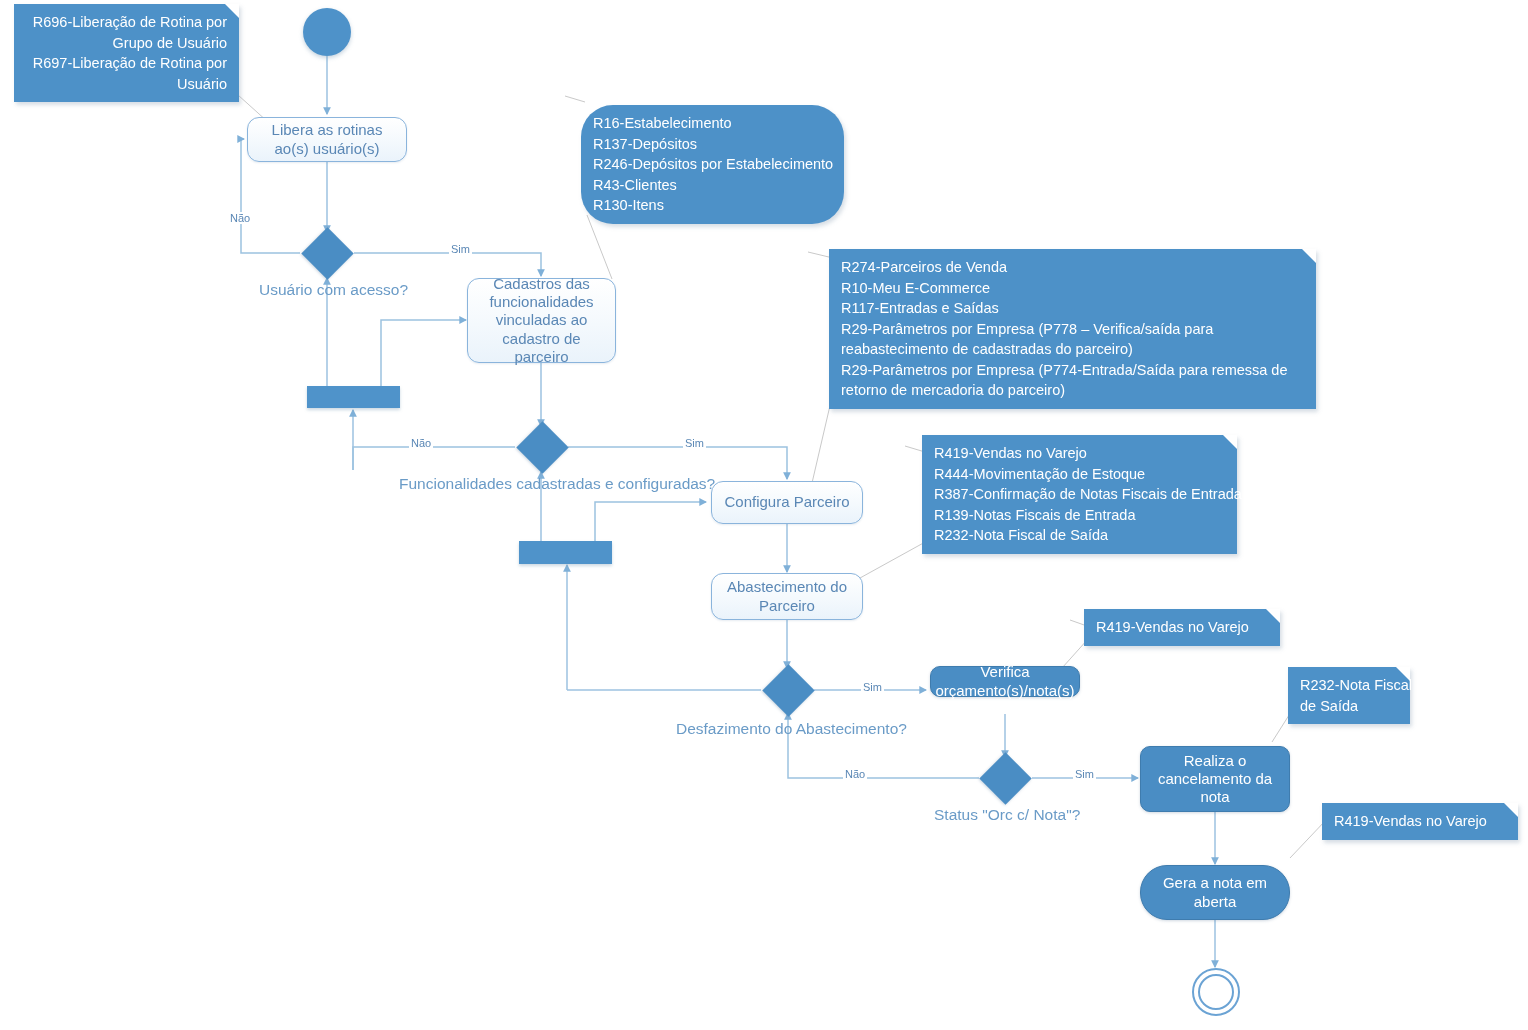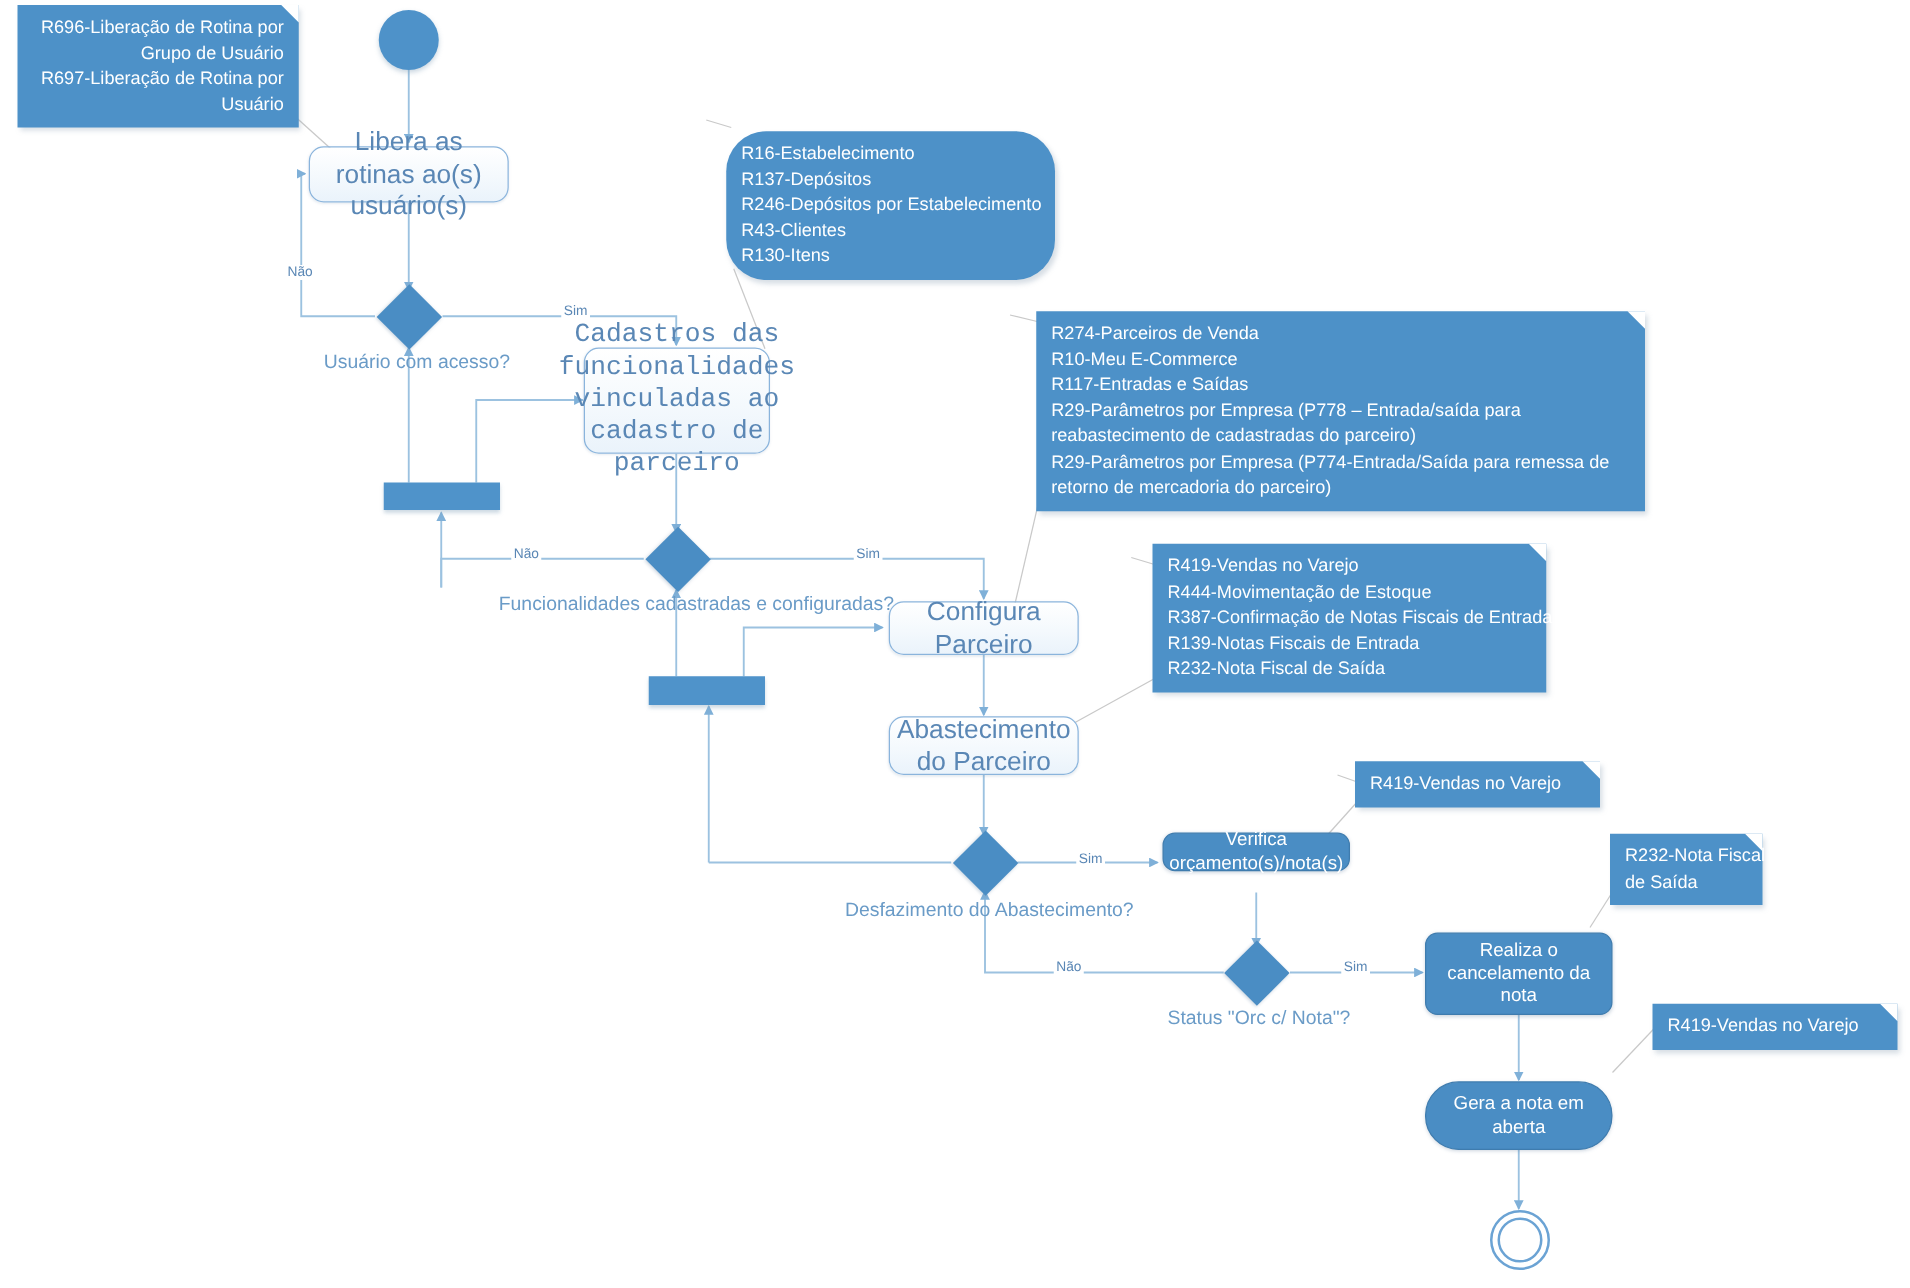--- a/index.html
+++ b/index.html
@@ -30,21 +30,21 @@
     align-items: center;
     justify-content: center;
     text-align: center;
     line-height: 1.22;
   }
   .action-light {
     border: 1px solid #8ab4dc;
     border-radius: 12px;
     background: linear-gradient(to bottom, #ffffff 0%, #f4f9fd 55%, #eaf3fb 100%);
     color: #5a87b5;
-    font-size: 21px;
+    font-size: 15px;
     box-shadow: 0 1px 2px rgba(120,150,180,0.18);
     padding: 2px 6px;
   }
   .action-dark {
     border: 1px solid #3f7cae;
     border-radius: 10px;
     background: #4a8dc4;
     color: #ffffff;
     font-size: 15px;
     box-shadow: 0 1px 3px rgba(90,120,150,0.28);
@@ -205,21 +205,21 @@
   <div class="start-node" style="left:303px; top:8px; width:48px; height:48px;"></div>
 
   <div class="end-node" style="left:1192px; top:968px; width:48px; height:48px;">
     <span class="inner"></span>
   </div>
 
   <div class="node action-light" style="left:247px; top:117px; width:160px; height:45px;">
     <span>Libera as rotinas ao(s) usuário(s)</span>
   </div>
 
-  <div class="node action-light" style="left:467px; top:278px; width:149px; height:85px;font-family:Liberation Mono, monospace;">
+  <div class="node action-light" style="left:467px; top:278px; width:149px; height:85px;">
     <span>Cadastros das funcionalidades vinculadas ao cadastro de parceiro</span>
   </div>
 
   <div class="node action-light" style="left:711px; top:481px; width:152px; height:43px;">
     <span>Configura Parceiro</span>
   </div>
 
   <div class="node action-light" style="left:711px; top:573px; width:152px; height:47px;">
     <span>Abastecimento do Parceiro</span>
   </div>
@@ -282,21 +282,21 @@
     <div class="note-line">R246-Depósitos por Estabelecimento</div>
     <div class="note-line">R43-Clientes</div>
     <div class="note-line">R130-Itens</div>
   </div>
 
   <div class="note" style="left:829px; top:249px; width:487px;">
     <span class="dogear"></span>
     <div class="note-line">R274-Parceiros de Venda</div>
     <div class="note-line">R10-Meu E-Commerce</div>
     <div class="note-line">R117-Entradas e Saídas</div>
-    <div class="note-line">R29-Parâmetros por Empresa (P778 – Entrada/saída para</div>
+    <div class="note-line">R29-Parâmetros por Empresa (P778 – Verifica/saída para</div>
     <div class="note-line">reabastecimento de cadastradas do parceiro)</div>
     <div class="note-line">R29-Parâmetros por Empresa (P774-Entrada/Saída para remessa de</div>
     <div class="note-line">retorno de mercadoria do parceiro)</div>
   </div>
 
   <div class="note" style="left:922px; top:435px; width:315px;">
     <span class="dogear"></span>
     <div class="note-line">R419-Vendas no Varejo</div>
     <div class="note-line">R444-Movimentação de Estoque</div>
     <div class="note-line">R387-Confirmação de Notas Fiscais de Entrada</div>

